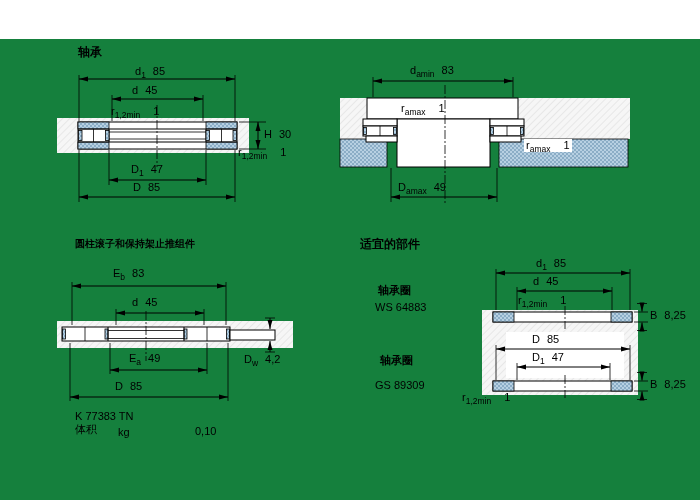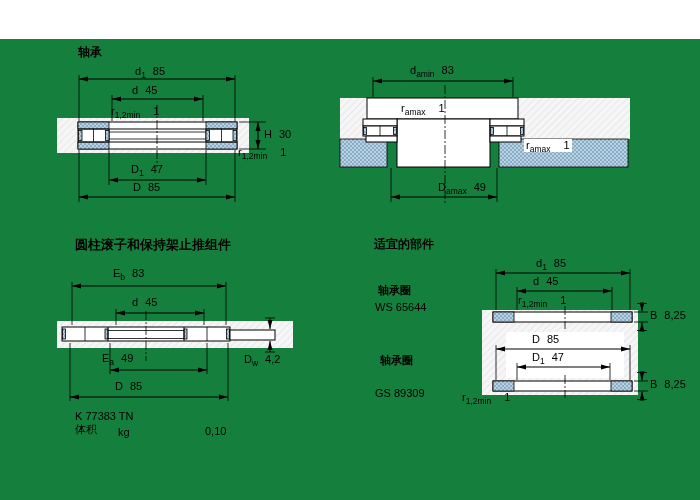--- a/index.html
+++ b/index.html
@@ -196,38 +196,38 @@
 <div class="lbl" style="left:132px;top:45px"><span>d</span><sub></sub><span class="val">45</span></div>
 <div class="lbl gap2" style="left:111px;top:66px"><span>r</span><sub>1,2min</sub><span class="val">1</span></div>
 <div class="lbl" style="left:264px;top:89px"><span>H</span><sub></sub><span class="val">30</span></div>
 <div class="lbl gap2" style="left:238px;top:107px"><span>r</span><sub>1,2min</sub><span class="val">1</span></div>
 <div class="lbl" style="left:131px;top:124px"><span>D</span><sub>1</sub><span class="val">47</span></div>
 <div class="lbl" style="left:133px;top:142px"><span>D</span><sub></sub><span class="val">85</span></div>
 
 <div class="lbl" style="left:410px;top:25px"><span>d</span><sub>amin</sub><span class="val">83</span></div>
 <div class="lbl gap2" style="left:401px;top:63px"><span>r</span><sub>amax</sub><span class="val">1</span></div>
 <div class="lbl gap2 whitebg" style="left:524px;top:100px"><span>r</span><sub>amax</sub><span class="val">1</span></div>
-<div class="lbl" style="left:438px;top:142px"><span>D</span><sub>amax</sub><span class="val">49</span></div>
-
-<div class="lbl cn" style="left:75px;top:199px;font-size:13px">圆柱滚子和保持架止推组件</div>
+<div class="lbl" style="left:398px;top:142px"><span>D</span><sub>amax</sub><span class="val">49</span></div>
+
+<div class="lbl cn" style="left:75px;top:199px;font-size:10px">圆柱滚子和保持架止推组件</div>
 <div class="lbl" style="left:113px;top:228px"><span>E</span><sub>b</sub><span class="val">83</span></div>
 <div class="lbl" style="left:132px;top:257px"><span>d</span><sub></sub><span class="val">45</span></div>
-<div class="lbl" style="left:102px;top:313px"><span>E</span><sub>a</sub><span class="val">49</span></div>
+<div class="lbl" style="left:129px;top:313px"><span>E</span><sub>a</sub><span class="val">49</span></div>
 <div class="lbl" style="left:115px;top:341px"><span>D</span><sub></sub><span class="val">85</span></div>
 <div class="lbl" style="left:244px;top:314px"><span>D</span><sub>w</sub><span class="val">4,2</span></div>
 <div class="lbl" style="left:75px;top:371px">K 77383 TN</div>
 <div class="lbl" style="left:75px;top:384px">体积</div>
 <div class="lbl" style="left:118px;top:387px">kg</div>
-<div class="lbl" style="left:205px;top:386px">0,10</div>
-
-<div class="lbl cn" style="left:374px;top:199px">适宜的部件</div>
+<div class="lbl" style="left:195px;top:386px">0,10</div>
+
+<div class="lbl cn" style="left:360px;top:199px">适宜的部件</div>
 <div class="lbl cn" style="left:378px;top:245px;font-size:11px">轴承圈</div>
-<div class="lbl" style="left:375px;top:262px">WS 65644</div>
+<div class="lbl" style="left:375px;top:262px">WS 64883</div>
 <div class="lbl cn" style="left:380px;top:315px;font-size:11px">轴承圈</div>
-<div class="lbl" style="left:375px;top:348px">GS 89309</div>
+<div class="lbl" style="left:375px;top:340px">GS 89309</div>
 
 <div class="lbl" style="left:536px;top:218px"><span>d</span><sub>1</sub><span class="val">85</span></div>
 <div class="lbl" style="left:533px;top:236px"><span>d</span><sub></sub><span class="val">45</span></div>
 <div class="lbl gap2" style="left:518px;top:255px"><span>r</span><sub>1,2min</sub><span class="val">1</span></div>
 <div class="lbl" style="left:650px;top:270px"><span>B</span><sub></sub><span class="val">8,25</span></div>
 <div class="lbl" style="left:532px;top:294px"><span>D</span><sub></sub><span class="val">85</span></div>
 <div class="lbl" style="left:532px;top:312px"><span>D</span><sub>1</sub><span class="val">47</span></div>
 <div class="lbl" style="left:650px;top:339px"><span>B</span><sub></sub><span class="val">8,25</span></div>
 <div class="lbl gap2" style="left:462px;top:352px"><span>r</span><sub>1,2min</sub><span class="val">1</span></div>
 

